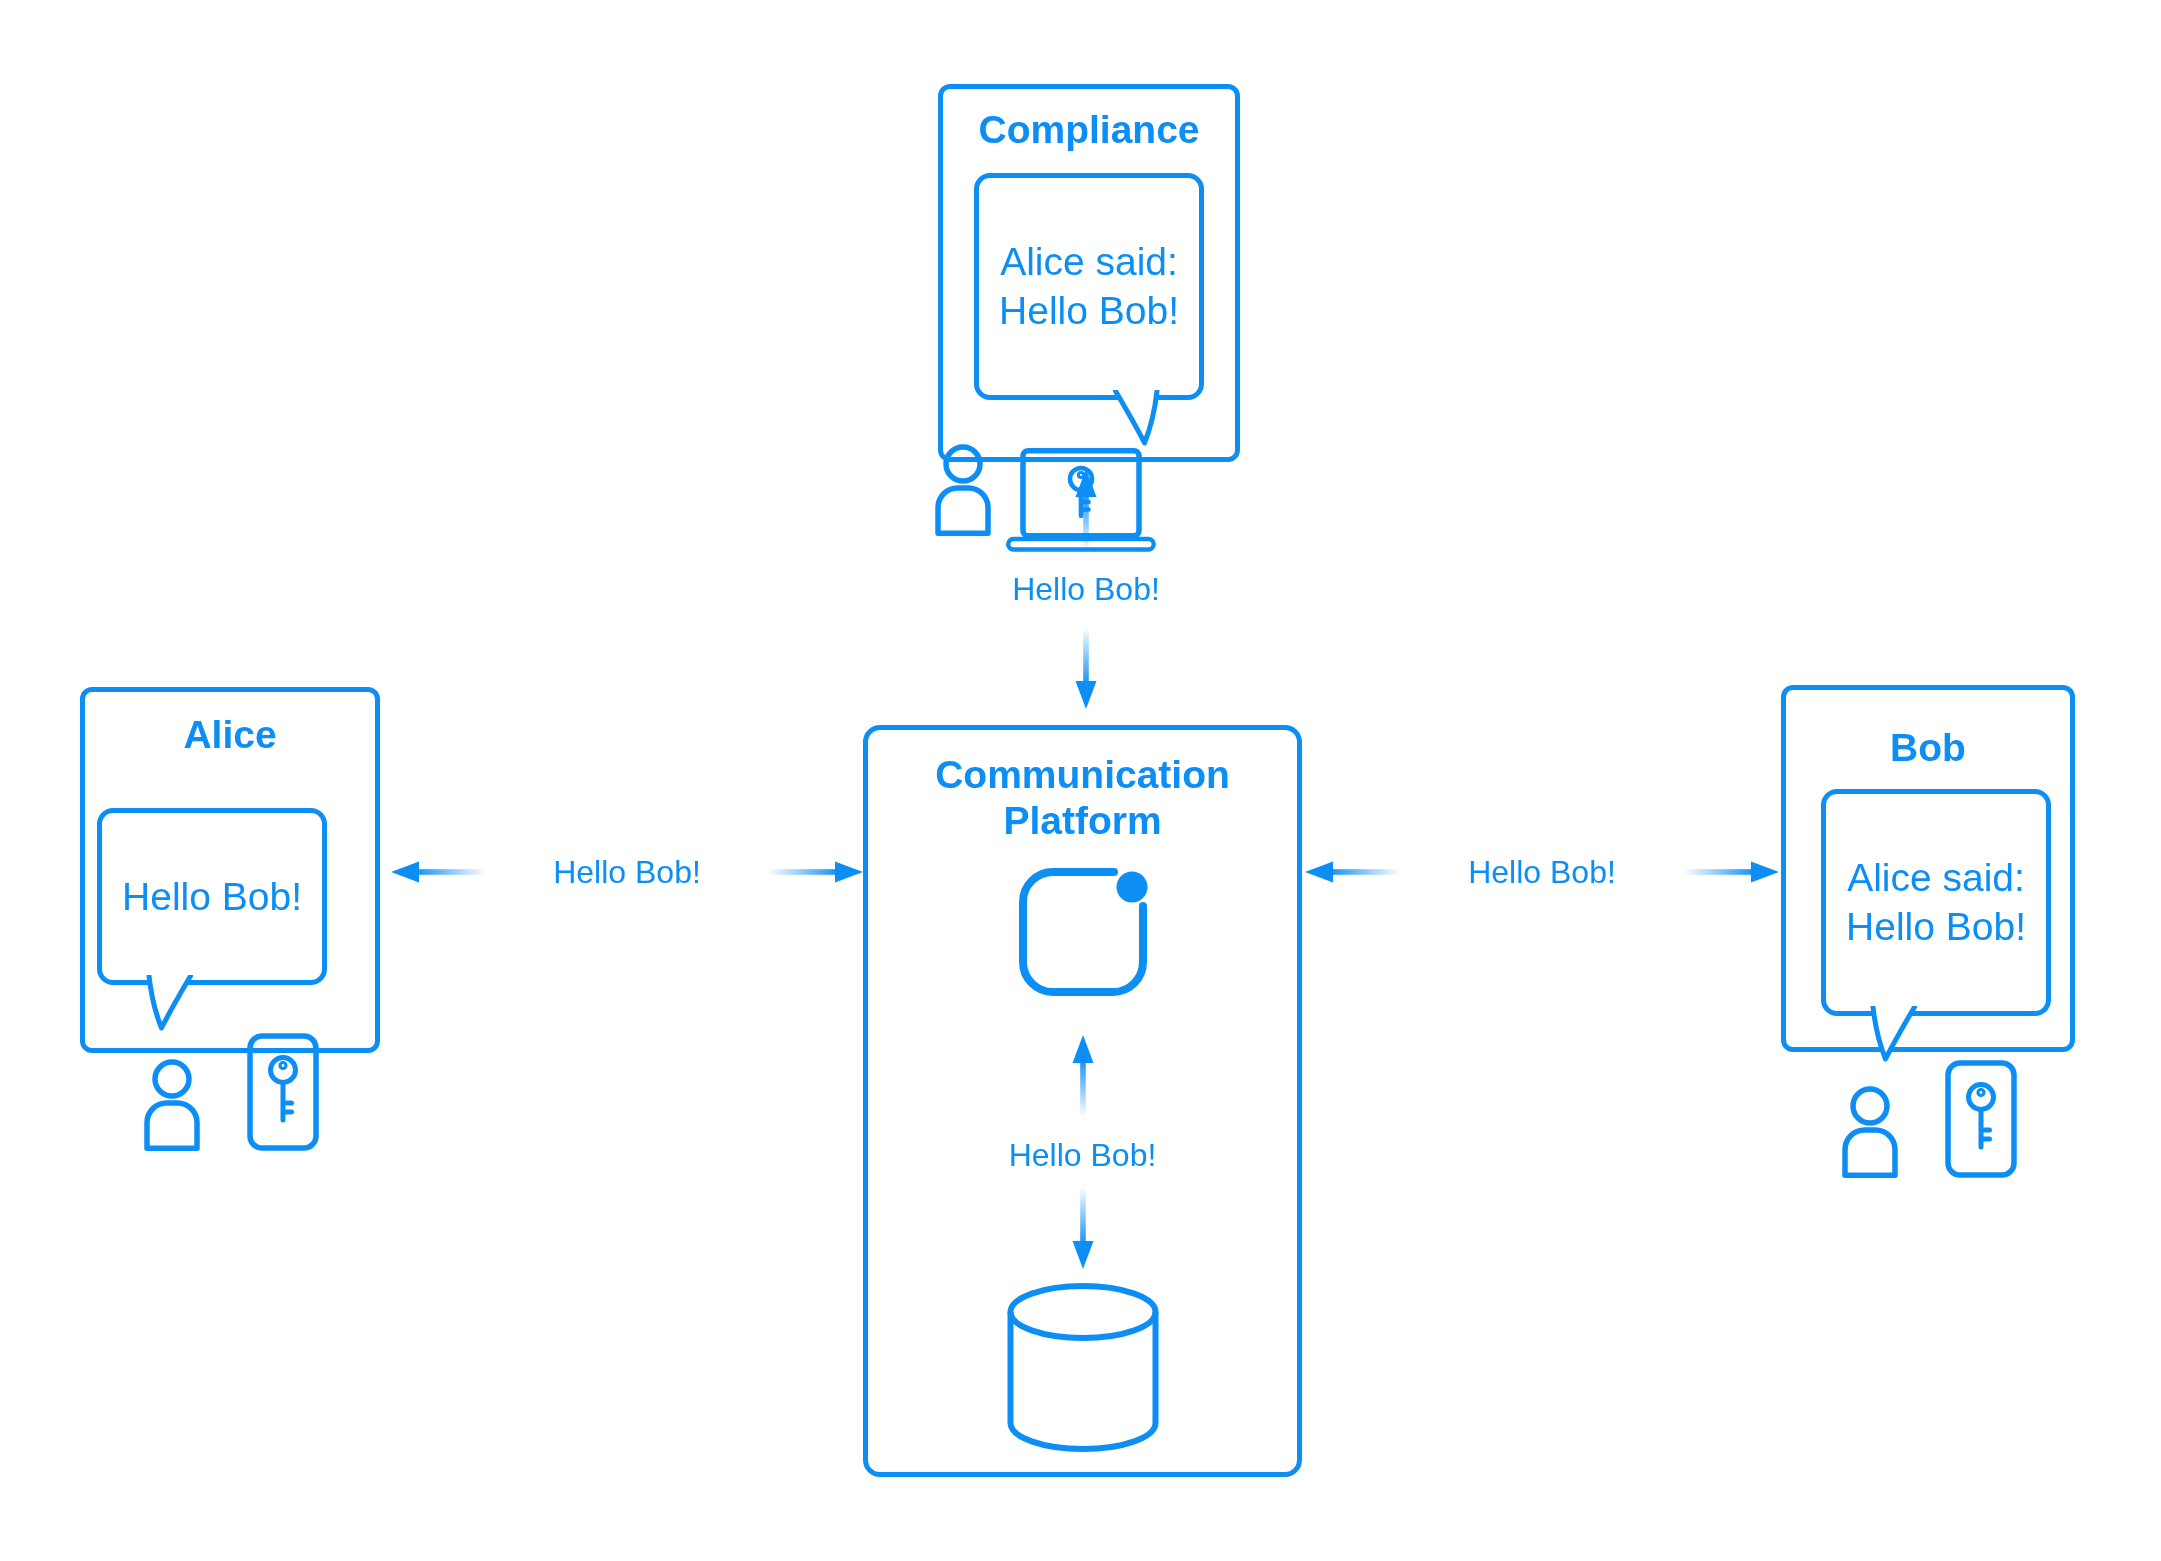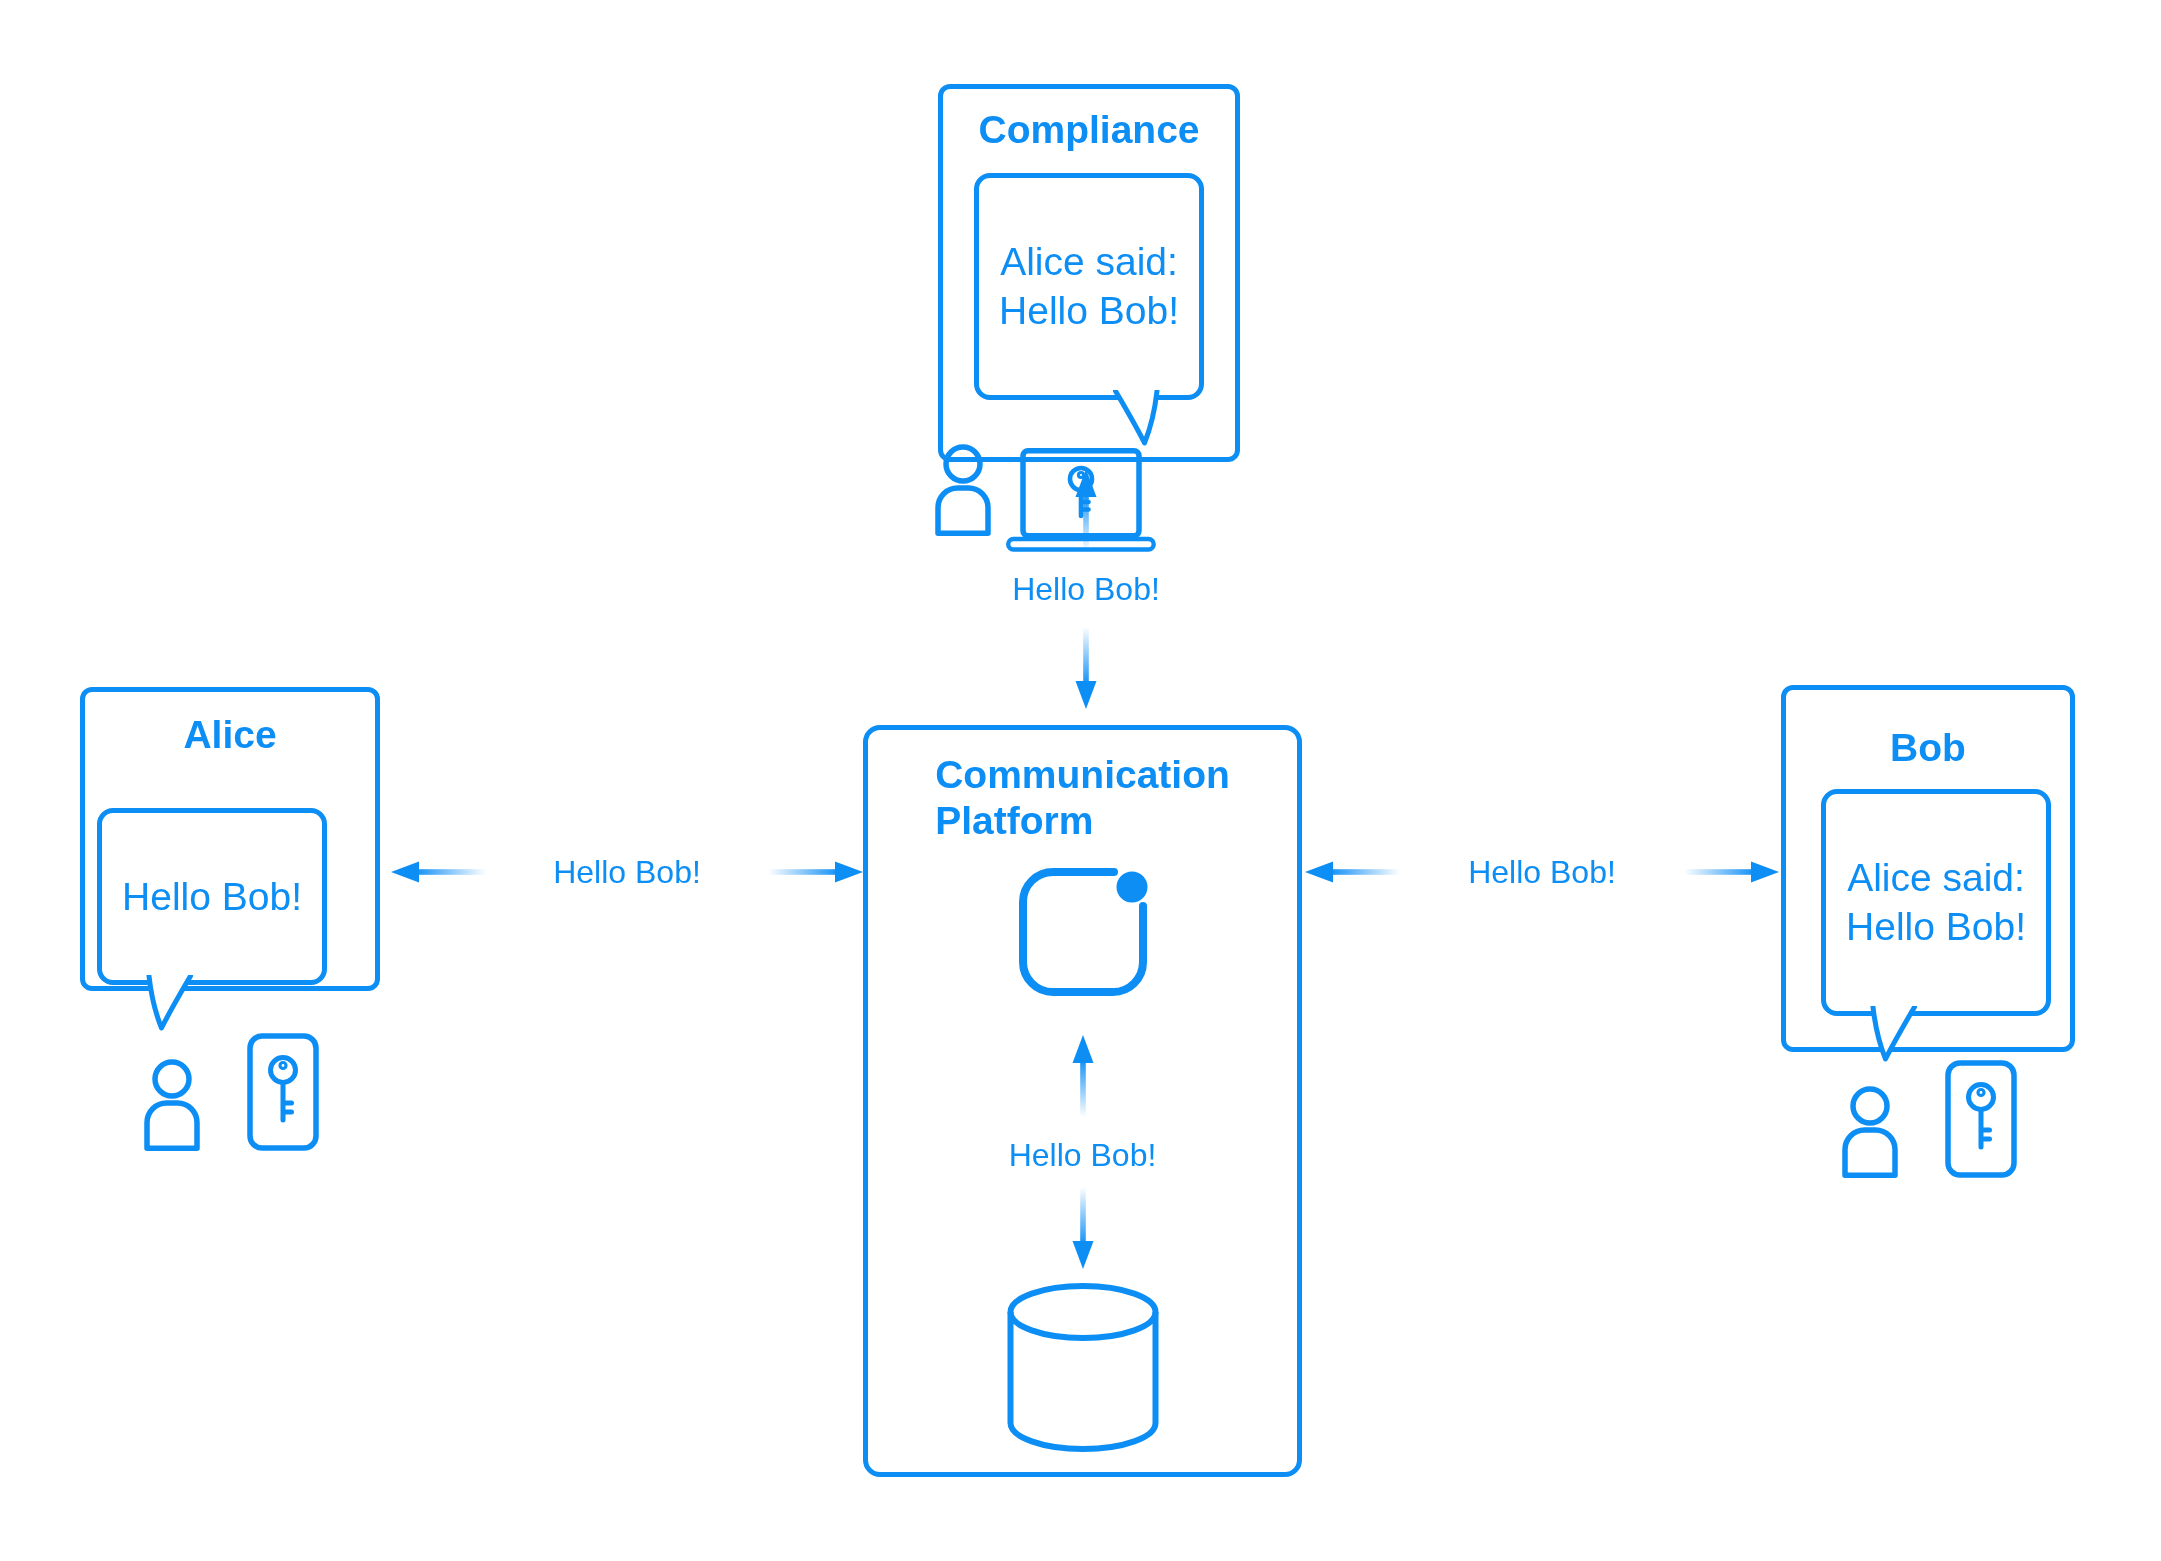--- a/index.html
+++ b/index.html
@@ -26,26 +26,26 @@
     background: var(--bg);
     display: flex;
     flex-direction: column;
     align-items: center;
   }
   .node-title {
     font-size: 39px;
     font-weight: bold;
     color: var(--accent);
     white-space: pre-line;
-    text-align: left;
+    text-align: center;
     line-height: 1.18;
   }
 
   .node-compliance { left: 938px; top: 84px;  width: 302px; height: 378px; }
-  .node-alice      { left: 80px;  top: 687px; width: 300px; height: 304px; }
+  .node-alice      { left: 80px;  top: 687px; width: 300px; height: 366px; }
   .node-bob        { left: 1781px;top: 685px; width: 294px; height: 367px; }
   .node-platform   { left: 863px; top: 725px; width: 439px; height: 752px; border-radius: 17px; }
 
   .node-compliance .node-title { margin-top: 18px; }
   .node-alice .node-title      { margin-top: 20px; }
   .node-bob .node-title        { margin-top: 35px; }
   .node-platform .node-title   { margin-top: 22px; }
 
   
   .bubble {

